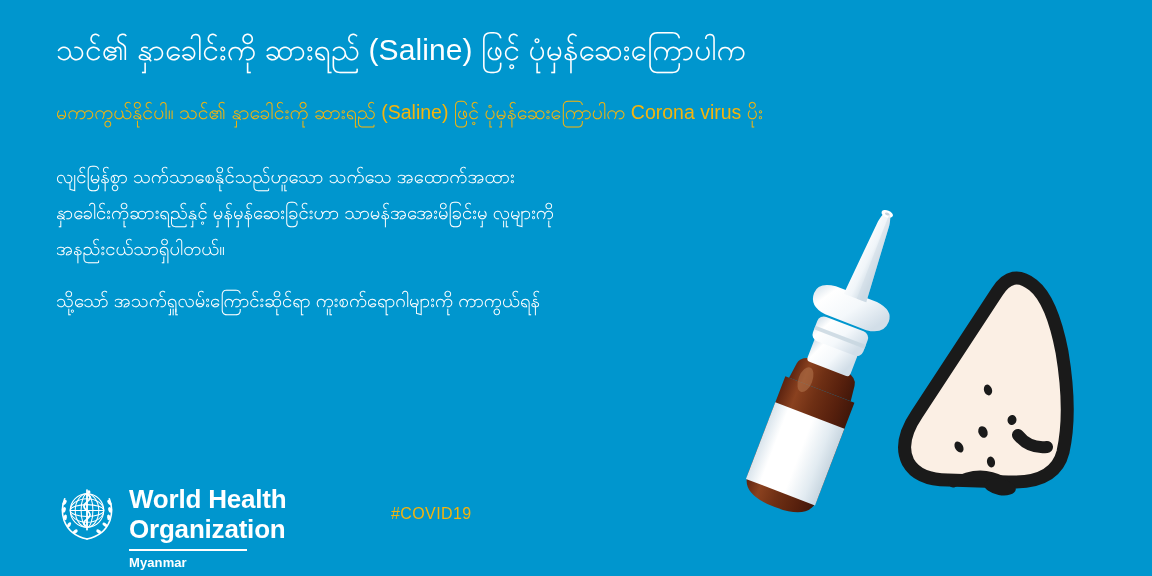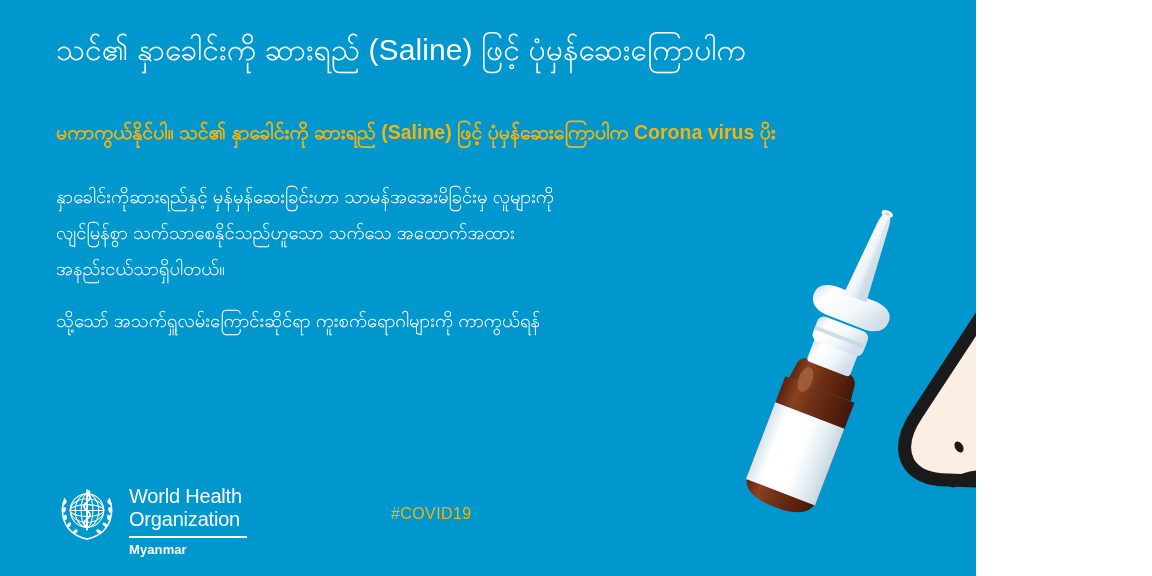--- a/index.html
+++ b/index.html
@@ -6,21 +6,21 @@
   * { margin:0; padding:0; box-sizing:border-box; }
 
   html, body {
     width:1152px; height:576px;
     overflow:hidden;
     font-family:"Liberation Sans", sans-serif;
   }
 
   #poster {
     position:relative;
-    width:976px; height:576px;
+    width:1152px; height:576px;
     background:#0096CE;
     overflow:hidden;
   }
 
   
   .text-column {
     position:absolute;
     left:56px; top:26px;
     width:1020px;
     z-index:5;
@@ -30,24 +30,24 @@
     color:#FFFFFF;
     font-size:30px;
     font-weight:400;
     line-height:1.62;
     letter-spacing:0.1px;
     white-space:nowrap;
   }
   .headline .hl-line { display:block; }
 
   .subhead {
-    margin-top:40px;
+    margin-top:20px;
     color:#F5B40C;
     font-size:19.5px;
-    font-weight:700;
+    font-weight:400;
     line-height:1.78;
     max-width:980px;
   }
   .subhead .sh-line { display:block; white-space:nowrap; }
 
   .body-block {
     margin-top:30px;
     color:#FFFFFF;
     font-size:18.5px;
     font-weight:400;
@@ -63,22 +63,22 @@
     left:56px; top:482px;
     display:flex;
     align-items:flex-start;
     gap:11px;
     z-index:6;
   }
   .who-emblem { width:62px; height:62px; display:block; flex:none; }
   .who-wordmark { padding-top:3px; }
   .who-name {
     color:#FFFFFF;
-    font-size:20px;
-    font-weight:normal;
+    font-size:26px;
+    font-weight:bold;
     line-height:1.14;
     letter-spacing:-0.2px;
   }
   .who-name span { display:block; }
   .who-rule {
     width:118px; height:2px;
     background:#FFFFFF;
     margin:5px 0 4px 0;
   }
   .who-country {
@@ -203,22 +203,22 @@
     <div class="headline">
       <span class="hl-line">သင်၏ နှာခေါင်းကို ဆားရည် (Saline)  ဖြင့် ပုံမှန်ဆေးကြောပါက</span>
     </div>
 
     <div class="subhead">
       <span class="sh-line">မကာကွယ်နိုင်ပါ။ သင်၏ နှာခေါင်းကို ဆားရည် (Saline) ဖြင့်  ပုံမှန်ဆေးကြောပါက  Corona virus  ပိုး</span>
     </div>
 
     <div class="body-block">
       <div class="para-1">
+        <span class="bd-line">လျင်မြန်စွာ သက်သာစေနိုင်သည်ဟူသော သက်သေ အထောက်အထား</span>
         <span class="bd-line">နှာခေါင်းကိုဆားရည်နှင့် မှန်မှန်ဆေးခြင်းဟာ သာမန်အအေးမိခြင်းမှ လူများကို</span>
-        <span class="bd-line">လျင်မြန်စွာ သက်သာစေနိုင်သည်ဟူသော သက်သေ အထောက်အထား</span>
         <span class="bd-line">အနည်းငယ်သာရှိပါတယ်။</span>
       </div>
       <div class="para-2">
         <span class="bd-line">သို့သော် အသက်ရှူလမ်းကြောင်းဆိုင်ရာ ကူးစက်ရောဂါများကို ကာကွယ်ရန်</span>
       </div>
     </div>
 
   </div>
 
   <div class="who-logo">

